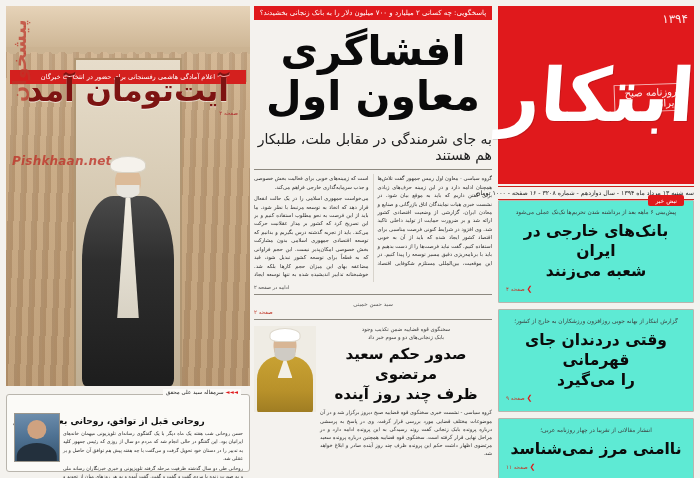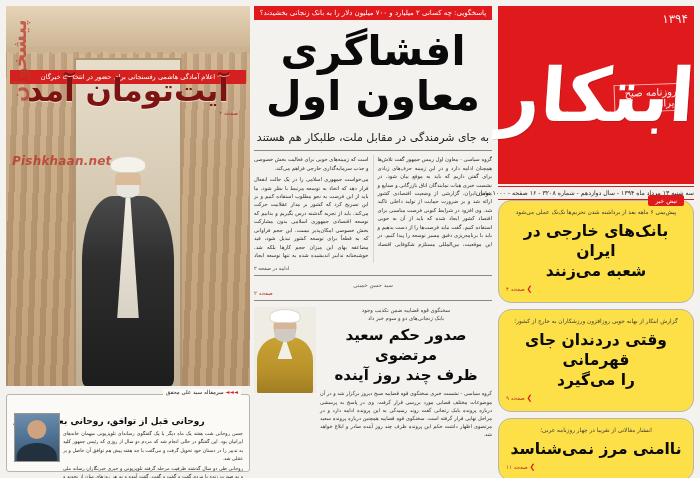--- a/index.html
+++ b/index.html
@@ -62,22 +62,22 @@
     white-space: nowrap;
   }
   
   .sidebar {
     position: absolute;
     top: 200px; right: 6px;
     width: 196px;
   }
   .side-card {
     border: 1px solid #b9b5ad;
-    border-radius: 13px;
-    background: #fde047;
+    border-radius: 1px;
+    background: #5eead4;
     margin-bottom: 6px;
     padding: 8px 7px 9px;
     position: relative;
   }
   .side-tag {
     position: absolute;
     top: -6px; right: 9px;
     background: #e0191c;
     color: #fff;
     font-size: 6px;
@@ -129,22 +129,22 @@
   .lead-head {
     text-align: center;
     font-size: 41px;
     font-weight: bold;
     color: #0a0a0a;
     line-height: 1.12;
     letter-spacing: -1.5px;
     margin: 9px 0 11px;
   }
   .lead-sub {
-    text-align: center;
-    font-size: 11px;
+    text-align: right;
+    font-size: 14px;
     color: #222;
     margin: 9px 0 6px;
     letter-spacing: -.2px;
   }
   .rule { border-top: 1px solid #8d8980; margin: 4px 0; }
   .body-cols {
     column-count: 2;
     column-gap: 9px;
     column-rule: 1px solid #d8d4cc;
     font-size: 5.2px;

